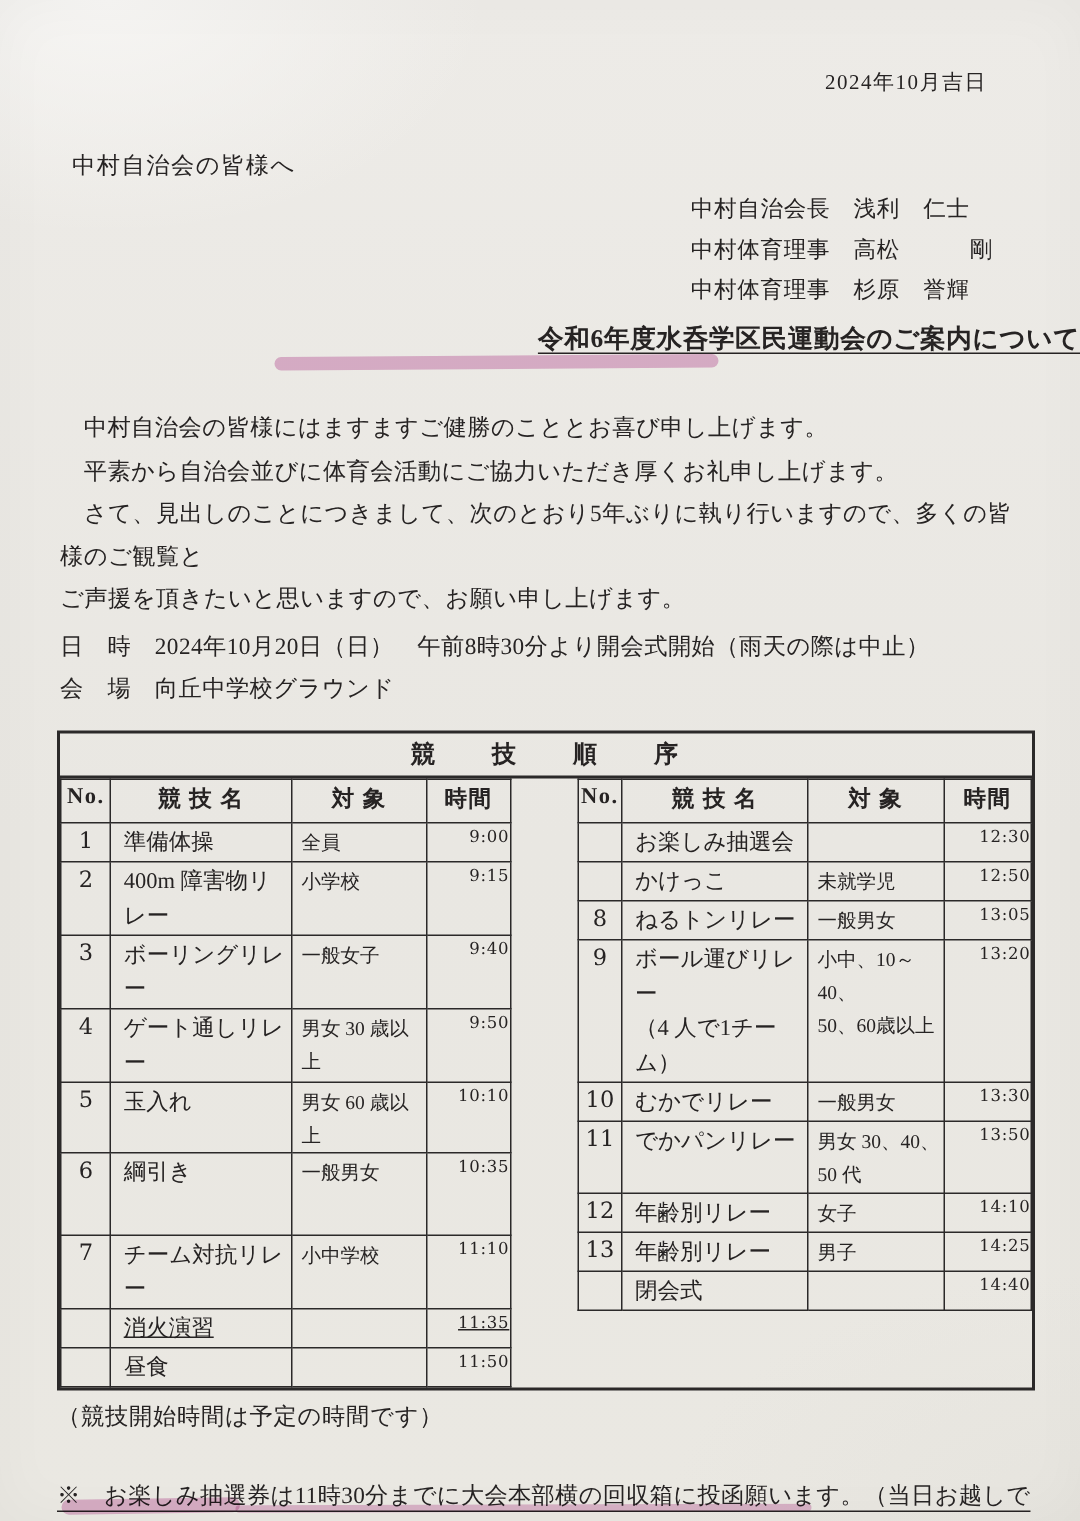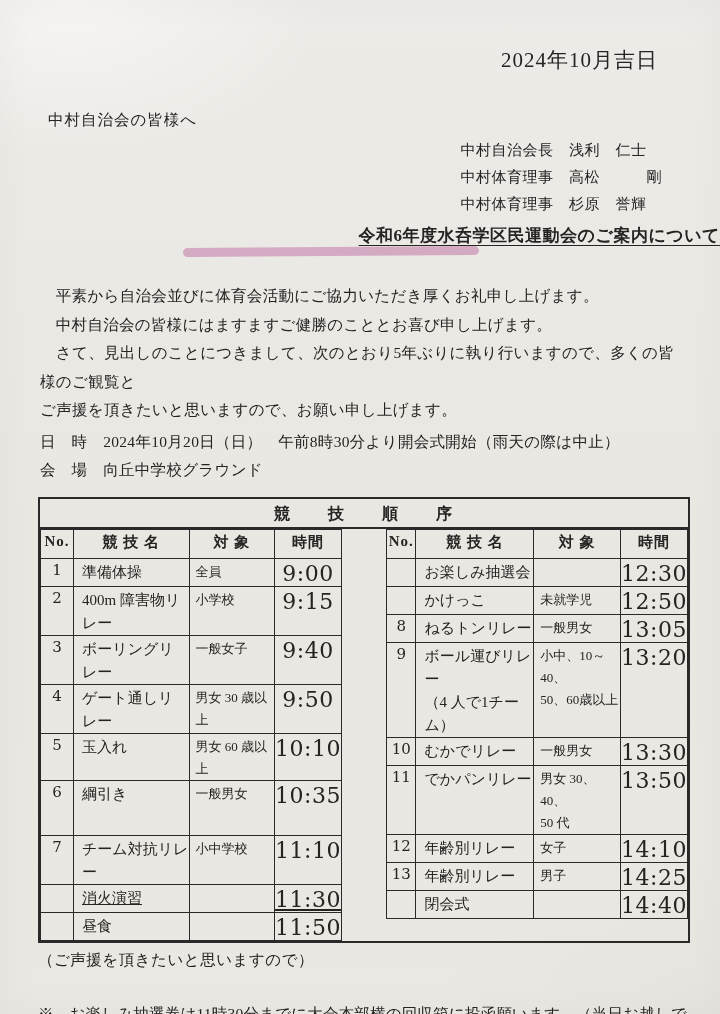--- a/index.html
+++ b/index.html
@@ -12,21 +12,21 @@
   body{font-family:"Liberation Serif","DejaVu Serif",serif;color:var(--ink);}
   .paper{
     position:relative;width:720px;height:1014px;overflow:hidden;
     background:
       radial-gradient(ellipse 420px 260px at 10% 0%, #f6f5f3 0%, rgba(246,245,243,0) 60%),
       radial-gradient(ellipse 500px 300px at 100% 100%, #e6e4de 0%, rgba(230,228,222,0) 55%),
       linear-gradient(180deg,#edebe7 0%,#e9e7e2 55%,#eae8e2 100%);
     box-shadow:inset 0 0 40px rgba(0,0,0,0.03);
   }
   .page{padding-top:46px;}
-  .date-line{text-align:right;margin-right:62px;font-size:21px;letter-spacing:1px;}
+  .date-line{text-align:right;margin-right:62px;font-size:14px;letter-spacing:1px;}
   .addressee{margin:36px 0 0 48px;font-size:15.5px;letter-spacing:1px;}
   .sender-block{text-align:right;margin:6px 58px 0 0;}
   .sender-inner{display:inline-block;text-align:left;}
   .sender-line{font-size:15px;line-height:27px;letter-spacing:0.5px;}
   .doc-title-wrap{position:relative;text-align:right;margin-top:6px;height:32px;}
   .doc-title{
     font-size:17px;font-weight:bold;letter-spacing:0.5px;
     text-decoration:underline;text-underline-offset:4px;text-decoration-thickness:1.1px;
   }
   .title-hl{
@@ -44,21 +44,21 @@
     letter-spacing:2px;border-bottom:2px solid #2b2929;}
   .sched-body{display:flex;justify-content:space-between;align-items:flex-start;gap:44px;}
   table.tbl{border-collapse:collapse;table-layout:fixed;}
   .tbl th,.tbl td{border:1.5px solid #2b2929;vertical-align:top;overflow:hidden;}
   .tbl thead tr{height:29px;}
   .tbl th{font-size:15px;font-weight:bold;text-align:center;padding-top:3px;letter-spacing:1px;}
   .tbl td{padding-top:2px;}
   .tbl td.c-no{text-align:center;font-size:15px;font-family:"DejaVu Serif",serif;}
   .tbl td.c-name{text-align:left;padding-left:8px;font-size:15px;line-height:23px;white-space:pre-line;}
   .tbl td.c-target{text-align:left;padding-left:6px;font-size:13px;line-height:22px;white-space:pre-line;letter-spacing:0px;}
-  .tbl td.c-time{text-align:center;font-size:22px;font-family:"DejaVu Serif",serif;letter-spacing:0.5px;}
+  .tbl td.c-time{text-align:right;font-size:11px;font-family:"DejaVu Serif",serif;letter-spacing:0.5px;}
   .sched-footnote{margin:7px 0 0 38px;font-size:15.5px;letter-spacing:0.5px;}
   
   .notice{position:relative;margin:27px 24px 0 38px;}
   .notice-text{
     font-size:15.5px;line-height:31px;letter-spacing:0.2px;white-space:pre-line;
     text-decoration:underline;text-underline-offset:5px;text-decoration-thickness:1.2px;
   }
   .notice-hl{position:absolute;background:var(--highlight-pink);mix-blend-mode:multiply;}
   .notice-hl-thick{top:17px;left:3px;width:119px;height:10px;border-radius:5px;opacity:0.6;transform:rotate(-0.8deg);}
   .notice-hl-thin{top:21px;left:119px;width:384px;height:5px;border-radius:3px;opacity:0.55;transform:rotate(-0.15deg);}
@@ -76,22 +76,22 @@
     <div class="sender-block">
       <div class="sender-inner"><div class="sender-line">中村自治会長　浅利　仁士</div><div class="sender-line">中村体育理事　高松　　　剛</div><div class="sender-line">中村体育理事　杉原　誉輝</div></div>
     </div>
 
     <div class="doc-title-wrap">
       <span class="title-hl"></span>
       <span class="doc-title">令和6年度水呑学区民運動会のご案内について</span>
     </div>
 
     <div class="body-paragraphs">
+        <div class="body-paragraph">　中村自治会の皆様にはますますご健勝のこととお喜び申し上げます。</div>
         <div class="body-paragraph">　平素から自治会並びに体育会活動にご協力いただき厚くお礼申し上げます。</div>
-        <div class="body-paragraph">　中村自治会の皆様にはますますご健勝のこととお喜び申し上げます。</div>
         <div class="body-paragraph">　さて、見出しのことにつきまして、次のとおり5年ぶりに執り行いますので、多くの皆様のご観覧と
 ご声援を頂きたいと思いますので、お願い申し上げます。</div>
       </div>
 
     <div class="event-lines">
       <div class="event-line">日　時　2024年10月20日（日）　午前8時30分より開会式開始（雨天の際は中止）</div>
       <div class="event-line">会　場　向丘中学校グラウンド</div>
     </div>
 
     <div class="sched-outer">
@@ -153,21 +153,21 @@
               <tr style="height: 24px;">
                 <td class="c-no">7</td>
                 <td class="c-name">チーム対抗リレー</td>
                 <td class="c-target">小中学校</td>
                 <td class="c-time">11:10</td>
               </tr>
               <tr style="height: 24px; text-decoration: underline;">
                 <td class="c-no"></td>
                 <td class="c-name">消火演習</td>
                 <td class="c-target"></td>
-                <td class="c-time">11:30</td>
+                <td class="c-time">11:35</td>
               </tr>
               <tr style="height: 24px;">
                 <td class="c-no"></td>
                 <td class="c-name">昼食</td>
                 <td class="c-target"></td>
                 <td class="c-time">11:50</td>
               </tr>
             </tbody>
         </table>
 
@@ -243,21 +243,21 @@
                 <td class="c-name">閉会式</td>
                 <td class="c-target"></td>
                 <td class="c-time">14:40</td>
               </tr>
             </tbody>
         </table>
 
       </div>
     </div>
 
-    <div class="sched-footnote">（ご声援を頂きたいと思いますので）</div>
+    <div class="sched-footnote">（競技開始時間は予定の時間です）</div>
 
     <div class="notice">
       <span class="notice-hl notice-hl-thick"></span>
       <span class="notice-hl notice-hl-thin"></span>
       <span class="notice-text">※　お楽しみ抽選券は11時30分までに大会本部横の回収箱に投函願います。（当日お越しでき
 ない方も、ご近所の方にお渡しして投函をお願いすることも可能です。）</span>
     </div>
 
   </div>
 </div>

